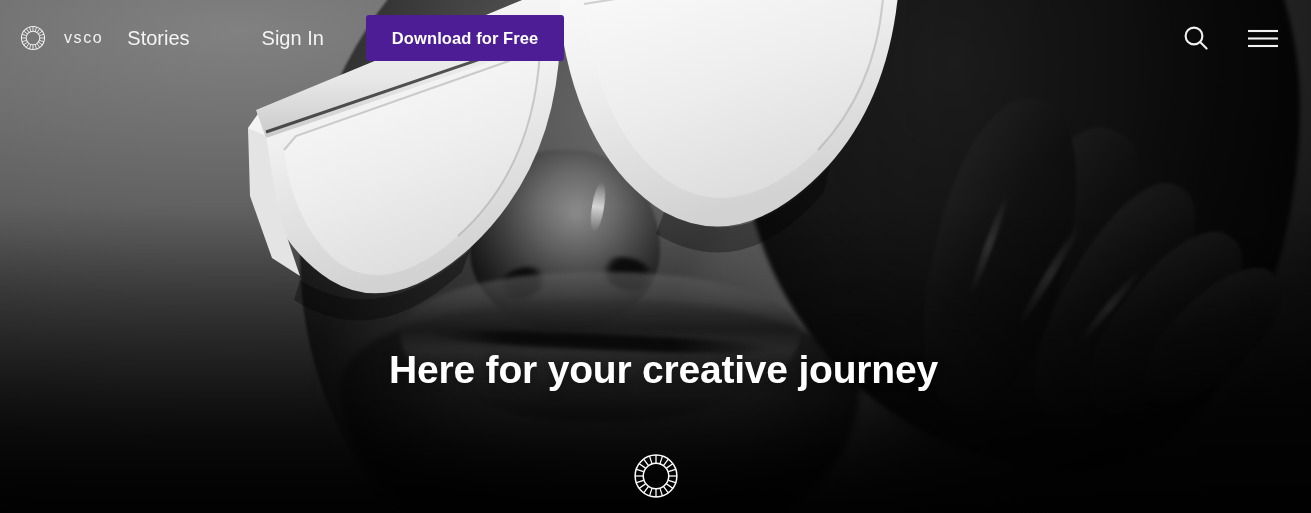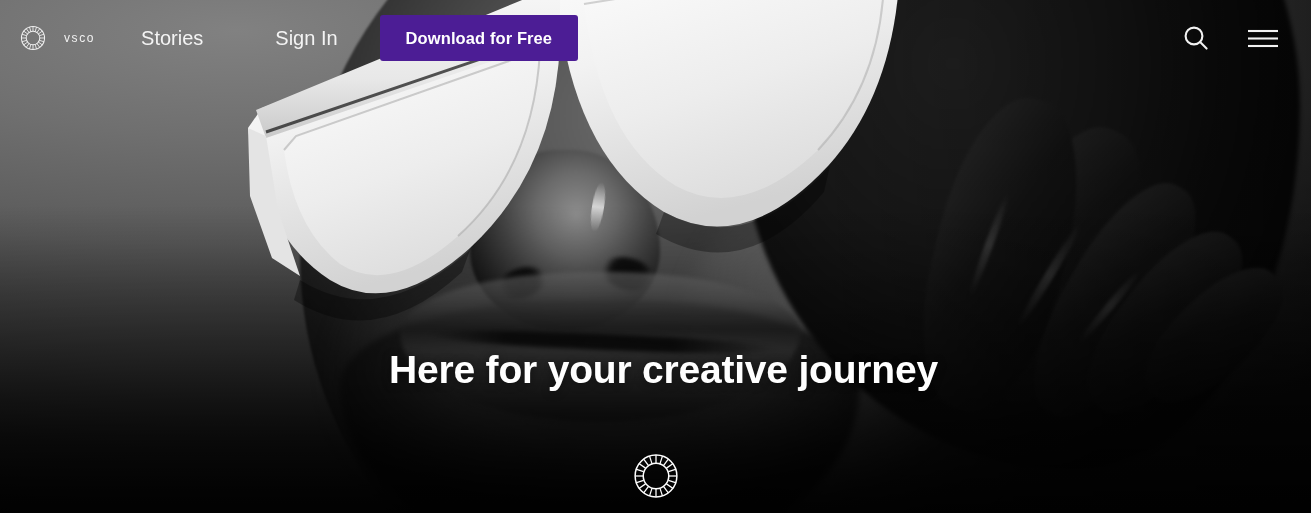--- a/index.html
+++ b/index.html
@@ -230,30 +230,30 @@
     cursor: pointer;
   }
   .brand-mark {
     width: 34px;
     height: 34px;
     display: block;
     flex: 0 0 auto;
   }
   .brand-word {
     color: #f2f2f2;
-    font-size: 12px;
+    font-size: 16px;
     letter-spacing: 1.6px;
     font-weight: 400;
     line-height: 1;
   }
 
   .nav-links {
     display: flex;
     align-items: center;
-    margin-left: 46px;
+    margin-left: 24px;
     gap: 0;
   }
   .nav-link {
     color: #f4f4f4;
     font-size: 20px;
     font-weight: 400;
     line-height: 1;
     text-decoration: none;
     cursor: pointer;
     padding: 8px 0;

